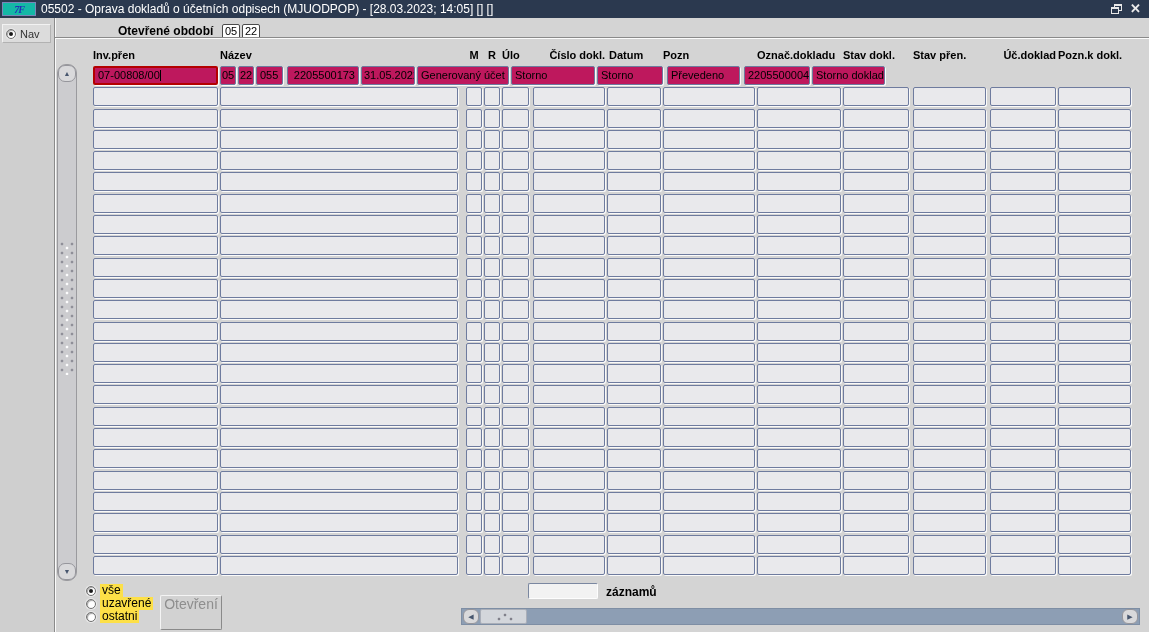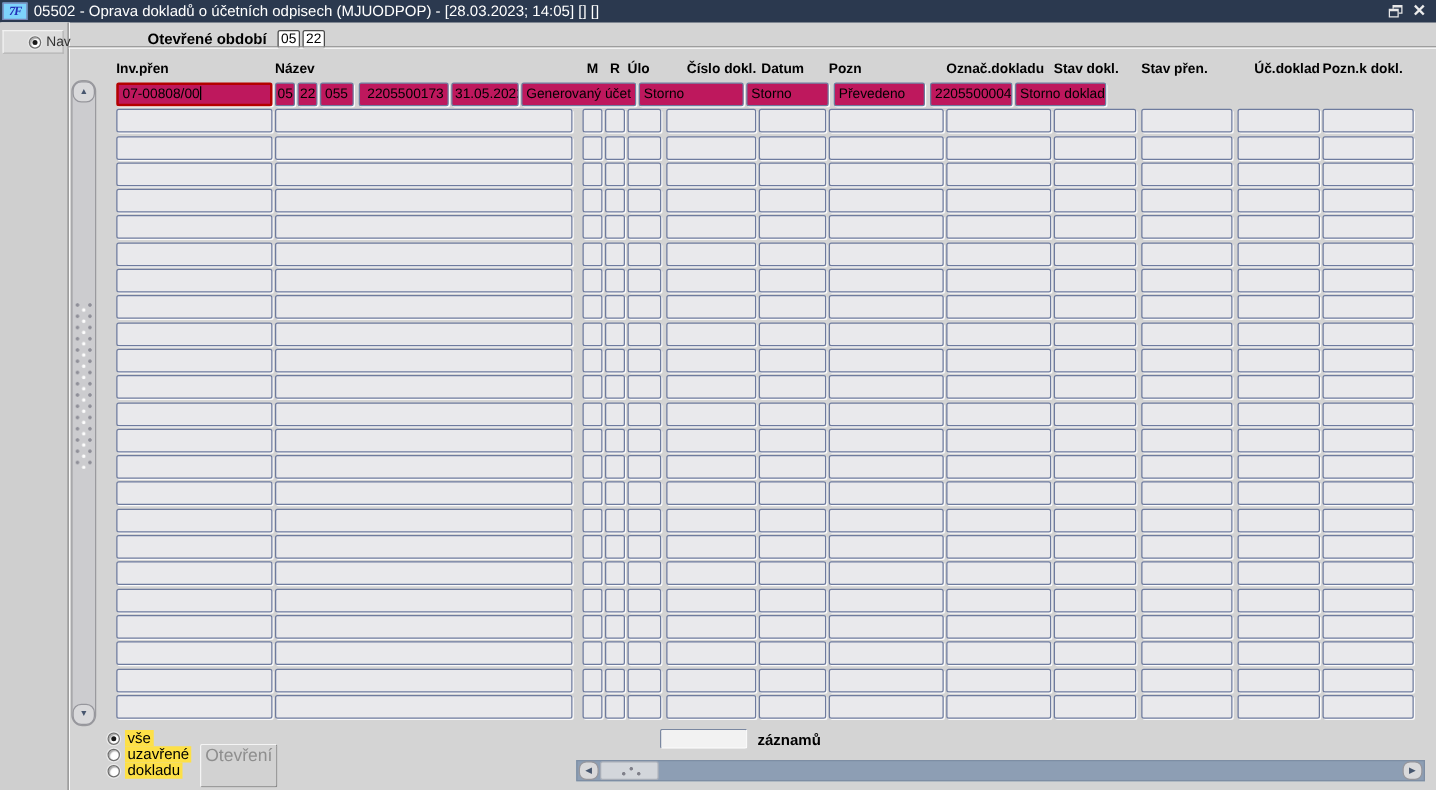--- a/index.html
+++ b/index.html
@@ -10,39 +10,39 @@
     position:relative;
     font-size:11px;
     color:#000;
   }
   
   .titlebar {
     position:absolute; left:0; top:0; width:1149px; height:18px;
     background:#2b394f; color:#fff; display:flex; align-items:center;
   }
   .app-icon {
-    width:20px; height:14px; margin:0 5px 0 2px; background:#7dd3fc;
+    width:34px; height:14px; margin:0 5px 0 2px; background:#14b8a6;
     border:1px solid #7a86b8; color:#2330b8; font:italic bold 10px "Liberation Serif", serif;
     display:flex; align-items:center; justify-content:center; letter-spacing:-1px;
   }
   .win-title { font-size:12px; white-space:nowrap; }
   .win-controls { margin-left:auto; display:flex; align-items:center; gap:8px; padding-right:8px; }
   .restore-ic { position:relative; width:11px; height:10px; }
   .restore-ic .sq1 { position:absolute; right:0; top:0; width:8px; height:7px; border:1px solid #e8e8e8; border-top-width:2px; }
   .restore-ic .sq2 { position:absolute; left:0; bottom:0; width:8px; height:7px; border:1px solid #e8e8e8; border-top-width:2px; background:#2b394f; }
   .close-ic { color:#ececec; font-size:13px; font-weight:bold; line-height:12px; }
   
   .navpanel {
     position:absolute; left:0; top:18px; width:55px; height:614px;
     background:#cfcfcf; border-right:1px solid #8a8a8a; box-shadow:1px 0 0 #fafafa;
   }
   .navtab {
     position:absolute; left:2px; top:6px; width:49px; height:19px;
     background:#dcdcdc; border:1px solid #b2b2b2; border-left-color:#f2f2f2; border-top-color:#f2f2f2;
-    display:flex; align-items:center; gap:4px; padding-left:20px; color:#333; font-size:11px;
+    display:flex; align-items:center; gap:4px; padding-left:3px; color:#333; font-size:11px;
   }
   
   .radio {
     width:10px; height:10px; border-radius:50%;
     background:#fff; border:1px solid #6f6f6f;
     box-shadow: inset 1px 1px 1px rgba(0,0,0,.35), 0 0 0 1px #e9e9e9;
     position:relative; flex:0 0 auto;
   }
   .radio.on::after {
     content:""; position:absolute; left:2px; top:2px; width:4px; height:4px;
@@ -552,21 +552,21 @@
 <div class="radio-row" style="top:584px;">
   <span class="radio on"></span>
   <span class="rlabel">vše</span>
 </div>
 <div class="radio-row" style="top:597px;">
   <span class="radio"></span>
   <span class="rlabel">uzavřené</span>
 </div>
 <div class="radio-row" style="top:610px;">
   <span class="radio"></span>
-  <span class="rlabel">dokladu</span>
+  <span class="rlabel">ostatni</span>
 </div>
 <div class="open-btn">Otevření</div>
 <div class="records-field"></div>
 <div class="records-label">záznamů</div>
 
 <div class="hscroll">
   <div class="sbtn left">◀</div>
   <div class="hthumb"></div>
   <div class="sbtn right">▶</div>
 </div>

